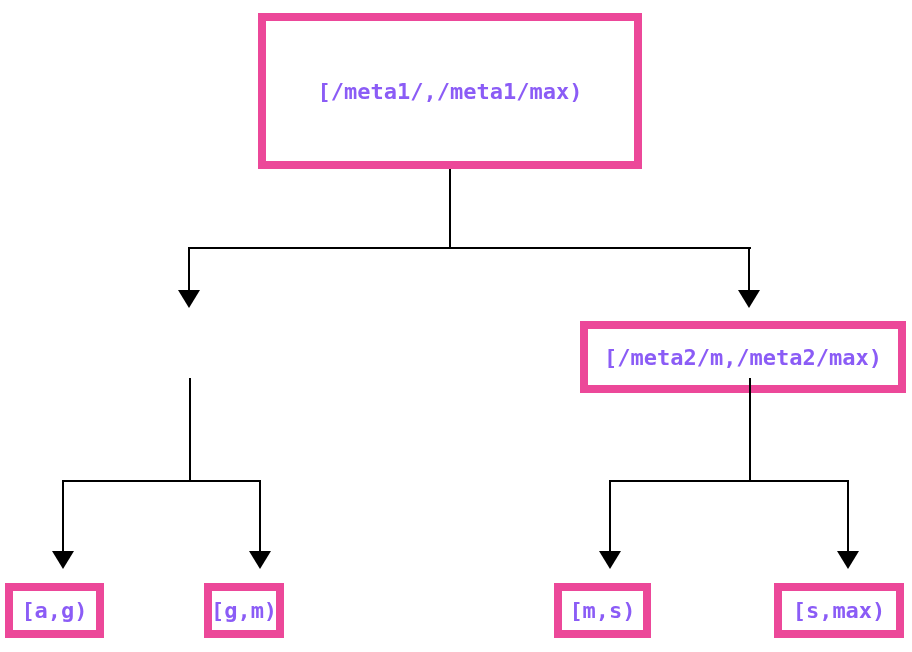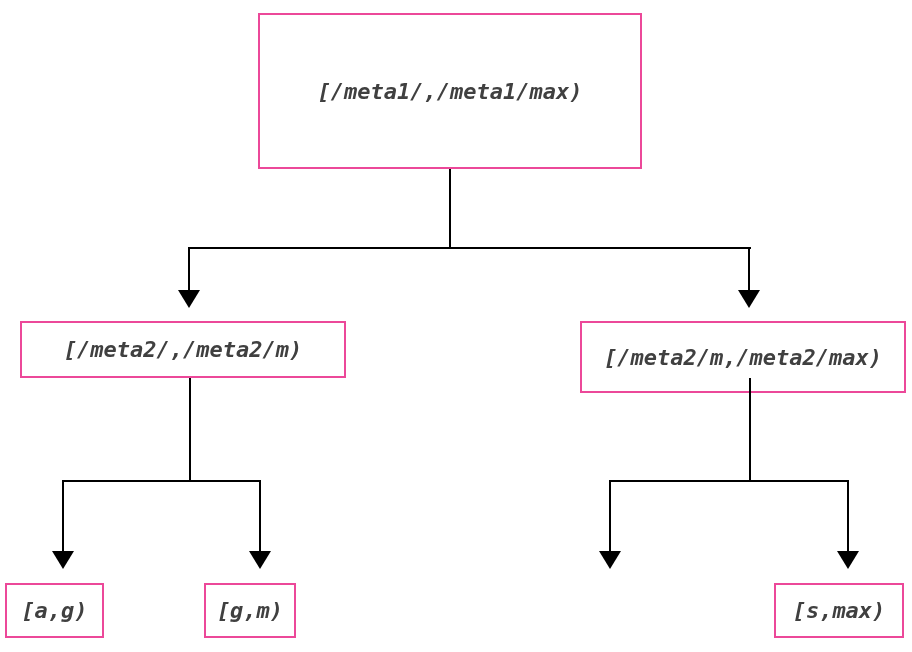--- a/index.html
+++ b/index.html
@@ -11,36 +11,35 @@
     position: relative;
     width: 912px;
     height: 652px;
     background: #ffffff;
     overflow: hidden;
     font-family: "DejaVu Sans Mono", "Liberation Mono", monospace;
   }
   .node {
     position: absolute;
     box-sizing: border-box;
-    border: 2px solid #ec4899;
+    border: 8px solid #ec4899;
     background: #ffffff;
     display: flex;
     align-items: center;
     justify-content: center;
-    color: #404040;
+    color: #8b5cf6;
     font-size: 22px;
     font-weight: bold;
     white-space: nowrap;
-    font-style: italic;
   }
   .node-root      { left: 258px; top: 13px;  width: 384px; height: 156px; }
   .node-left-mid  { left: 20px;  top: 321px; width: 326px; height: 57px;  }
   .node-right-mid { left: 580px; top: 321px; width: 326px; height: 72px;  }
   .node-leaf-0    { left: 5px;   top: 583px; width: 99px; height: 55px;  }
-  .node-leaf-1    { left: 204px; top: 583px; width: 92px; height: 55px;  }
+  .node-leaf-1    { left: 204px; top: 583px; width: 80px; height: 55px;  }
   .node-leaf-2    { left: 554px; top: 583px; width: 97px;  height: 55px;  }
   .node-leaf-3    { left: 774px; top: 583px; width: 130px; height: 55px;  }
 
   .line {
     position: absolute;
     background: #000000;
   }
   
   .l1-stem       { left: 449px; top: 169px; width: 2px;   height: 79px; }
   .l1-bar        { left: 188px; top: 247px; width: 563px; height: 2px;  }
@@ -72,28 +71,28 @@
   .arrow-l2-c     { left: 599px; top: 551px; }
   .arrow-l2-d     { left: 837px; top: 551px; }
 </style>
 </head>
 <body>
 
 <div class="canvas">
 
   <div class="node node-root">[/meta1/,/meta1/max)</div>
 
-  <div class="node node-left-mid">[/meta2/,/meta2/m)</div>
 
   <div class="node node-right-mid">[/meta2/m,/meta2/max)</div>
 
   <div class="node node-leaf-0">[a,g)</div>
 
   <div class="node node-leaf-1">[g,m)</div>
 
+  <div class="node node-leaf-2">[m,s)</div>
 
   <div class="node node-leaf-3">[s,max)</div>
 
   <div class="line l1-stem"></div>
   <div class="line l1-bar"></div>
   <div class="line l1-drop-left"></div>
   <div class="line l1-drop-right"></div>
   <div class="arrow arrow-l1-left"></div>
   <div class="arrow arrow-l1-right"></div>
 

